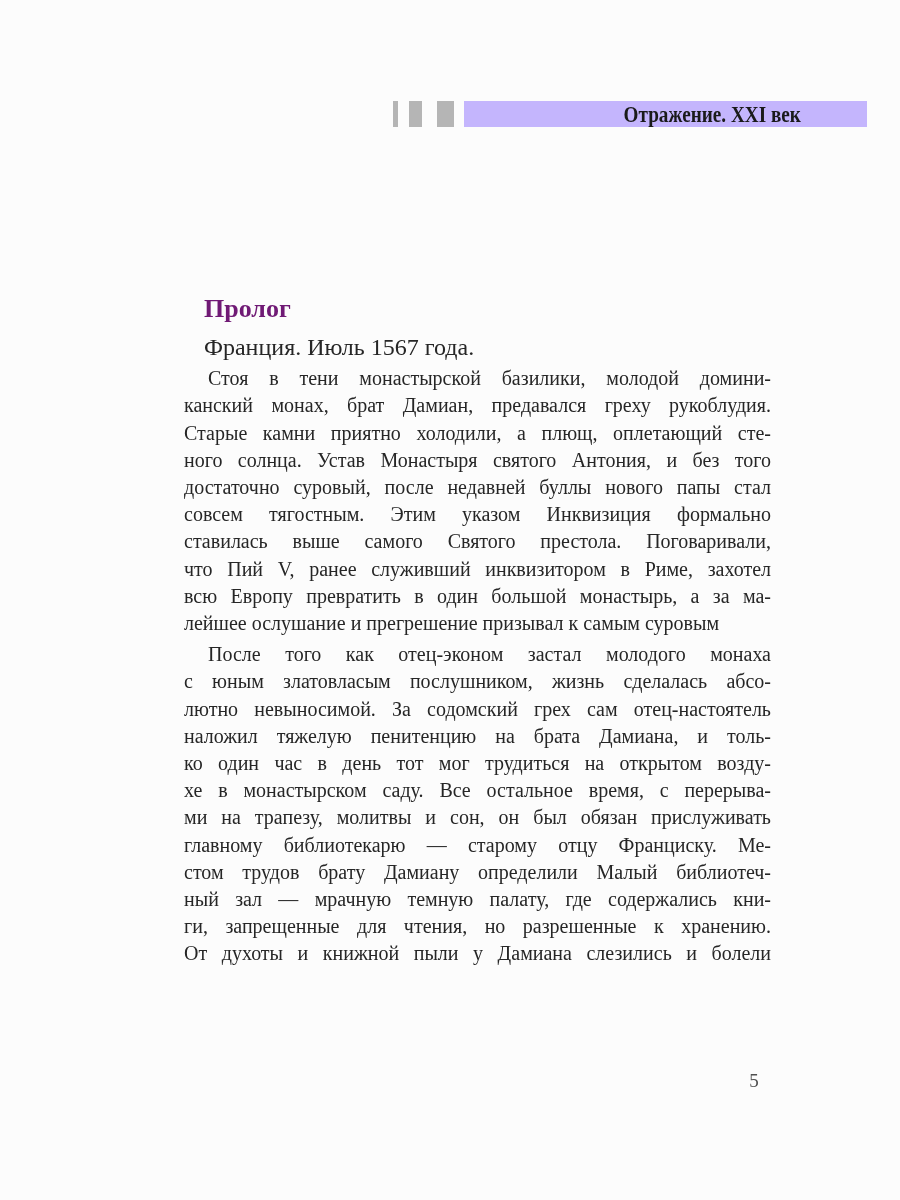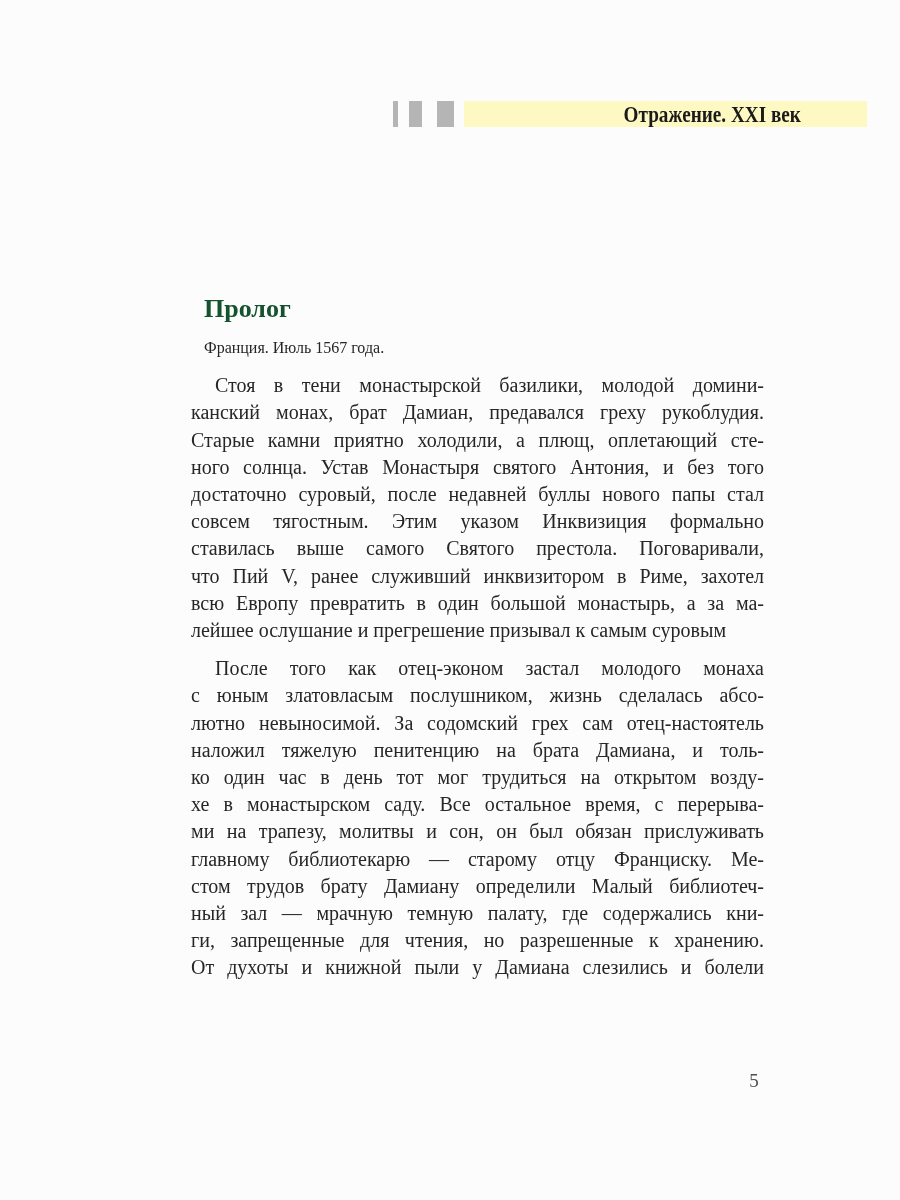--- a/index.html
+++ b/index.html
@@ -22,44 +22,44 @@
   }
   .header-title {
     display:inline-block; transform:scaleX(0.8); transform-origin:60% center;
     font-weight:700; font-size:24px; letter-spacing:0px; color:#1a1a1a;
     white-space:nowrap;
   }
   
   .text-column { position:absolute; left:180px; top:294px; width:595px; color:#262626; }
   .chapter-heading {
     margin:0 0 10px 0; font-size:26px; line-height:30px; font-weight:700;
-    text-indent:24px; color:#14532d;
+    text-indent:24px; color:#701a75;
   }
-  .date-line { font-size:16px; line-height:27.2px; text-indent:24px; }
-  .para { margin:11px; }
+  .date-line { font-size:24px; line-height:27.2px; text-indent:24px; }
+  .para { margin:4px; }
   .para .line {
     font-size:20px; line-height:27.2px;
     text-align:justify; text-align-last:justify;
   }
   .para .line:first-child { text-indent:24px; }
   .para[data-last-align="left"] .line:last-child { text-align-last:left; }
   
   .page-number {
     position:absolute; top:1070px; left:737px; width:34px;
     font-size:19px; color:#4f4f4f; text-align:center;
   }
 </style>
 </head>
 <body style="background: rgb(252, 252, 252);">
 
 <div class="running-header">
   <span class="decor-sq sq1" style="background-color: rgb(181, 181, 181);"></span>
   <span class="decor-sq sq2" style="background-color: rgb(181, 181, 181);"></span>
   <span class="decor-sq sq3" style="background-color: rgb(181, 181, 181);"></span>
-  <div class="header-bar" style="background-color: #fef9c3;">
+  <div class="header-bar" style="background-color: #c4b5fd;">
     <span class="header-title" style="color: rgb(26, 26, 26);">Отражение. XXI век</span>
   </div>
 </div>
 
 <div class="text-column">
   <h2 class="chapter-heading">Пролог</h2>
   <div class="date-line">Франция. Июль 1567 года.</div>
   <div class="para" data-last-align="left">
       <div class="line">Стоя в тени монастырской базилики, молодой домини-</div>
       <div class="line">канский монах, брат Дамиан, предавался греху рукоблудия.</div>

